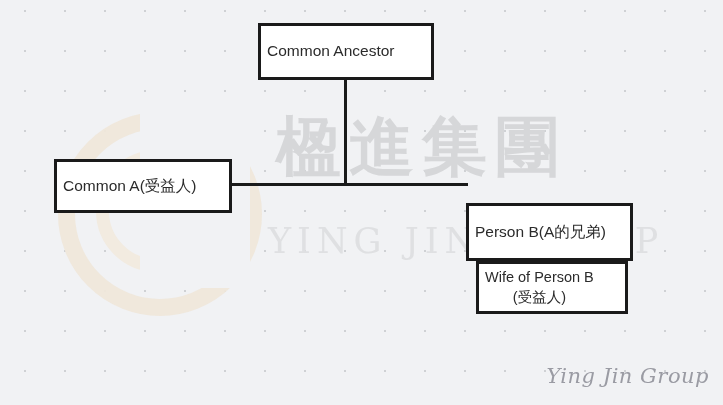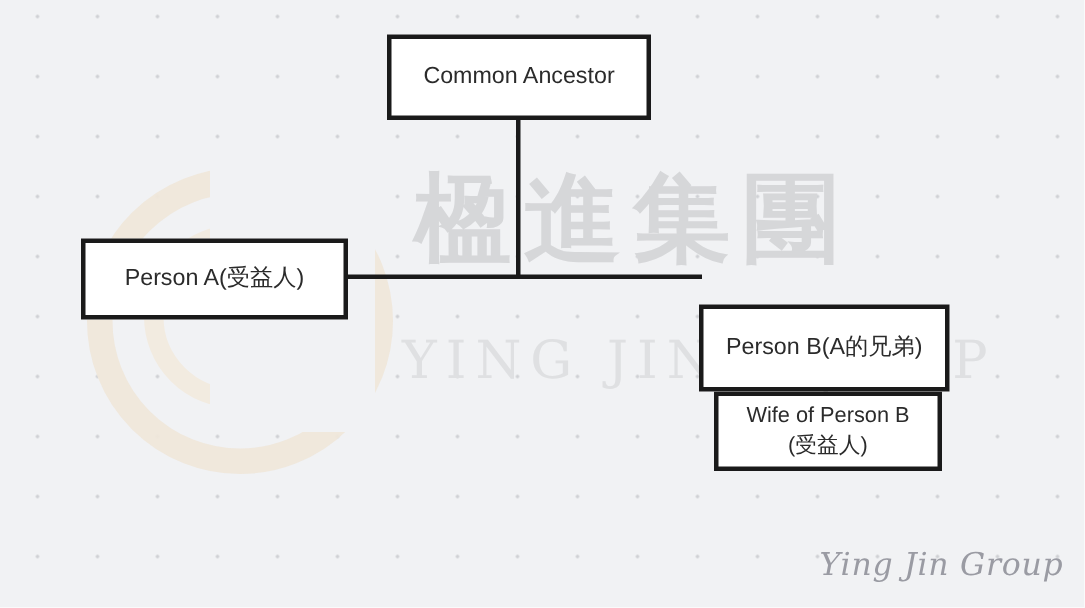--- a/index.html
+++ b/index.html
@@ -86,21 +86,20 @@
 
   
   .node {
     position: absolute;
     z-index: 3;
     background: #ffffff;
     border: 3px solid #1a1a1a;
     box-sizing: border-box;
     display: flex;
     align-items: center;
-    justify-content: center;
     text-align: center;
     color: #2b2b2b;
     font-size: 15.5px;
     line-height: 1.32;
     padding: 2px 6px;
   }
   #node-ancestor { left: 258px; top: 23px;  width: 176px; height: 57px; }
   #node-person-a { left: 54px;  top: 159px; width: 178px; height: 54px; }
   #node-person-b { left: 466px; top: 155px; width: 167px; height: 58px; margin-top: 48px; }
   #node-wife-b   { left: 476px; top: 261px; width: 152px; height: 53px; font-size: 14.5px; }
@@ -146,21 +145,21 @@
 
   <div class="edge" id="edge-ancestor-down"></div>
   <div class="edge" id="edge-sibling-bar"></div>
   <div class="edge" id="edge-b-to-wife"></div>
 
   <div class="node" id="node-ancestor">
     <span>Common Ancestor</span>
   </div>
 
   <div class="node" id="node-person-a">
-    <span>Person A(受益人)</span>
+    <span>Common A(受益人)</span>
   </div>
 
   <div class="node" id="node-person-b">
     <span>Person B(A的兄弟)</span>
   </div>
 
   <div class="node" id="node-wife-b">
     <span>
       <span>Wife of Person B</span><br>
       <span>(受益人)</span>

